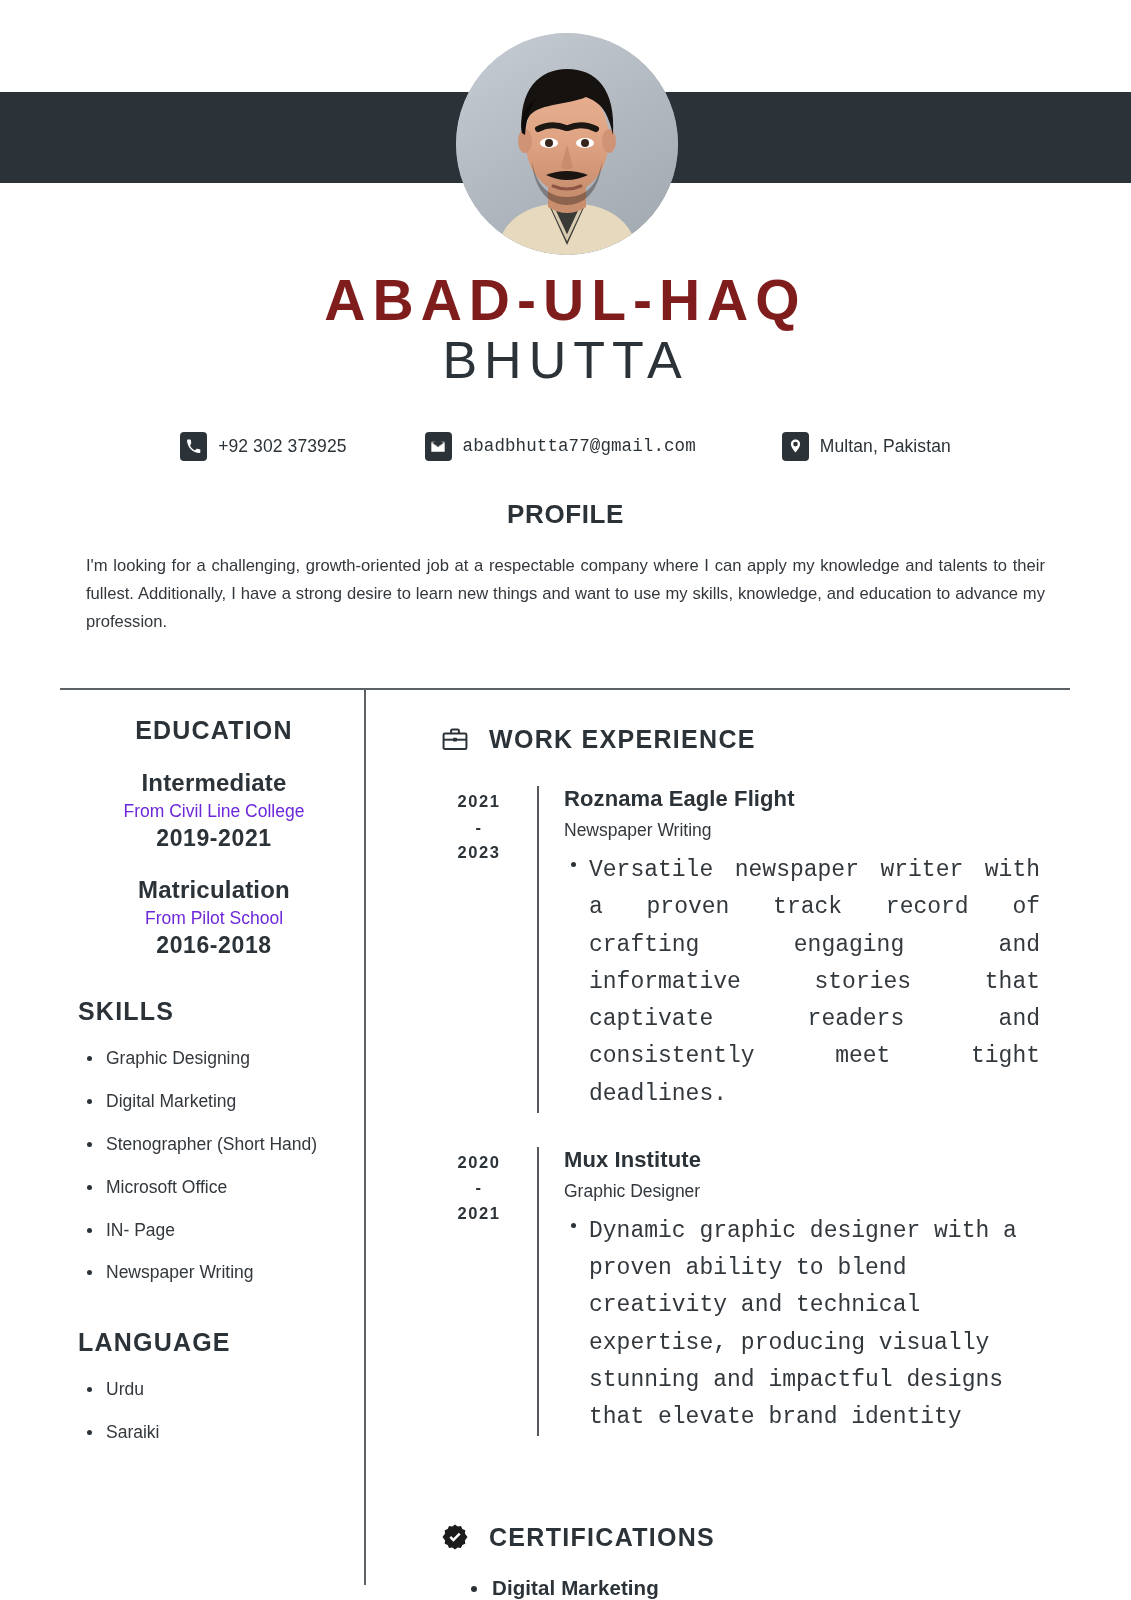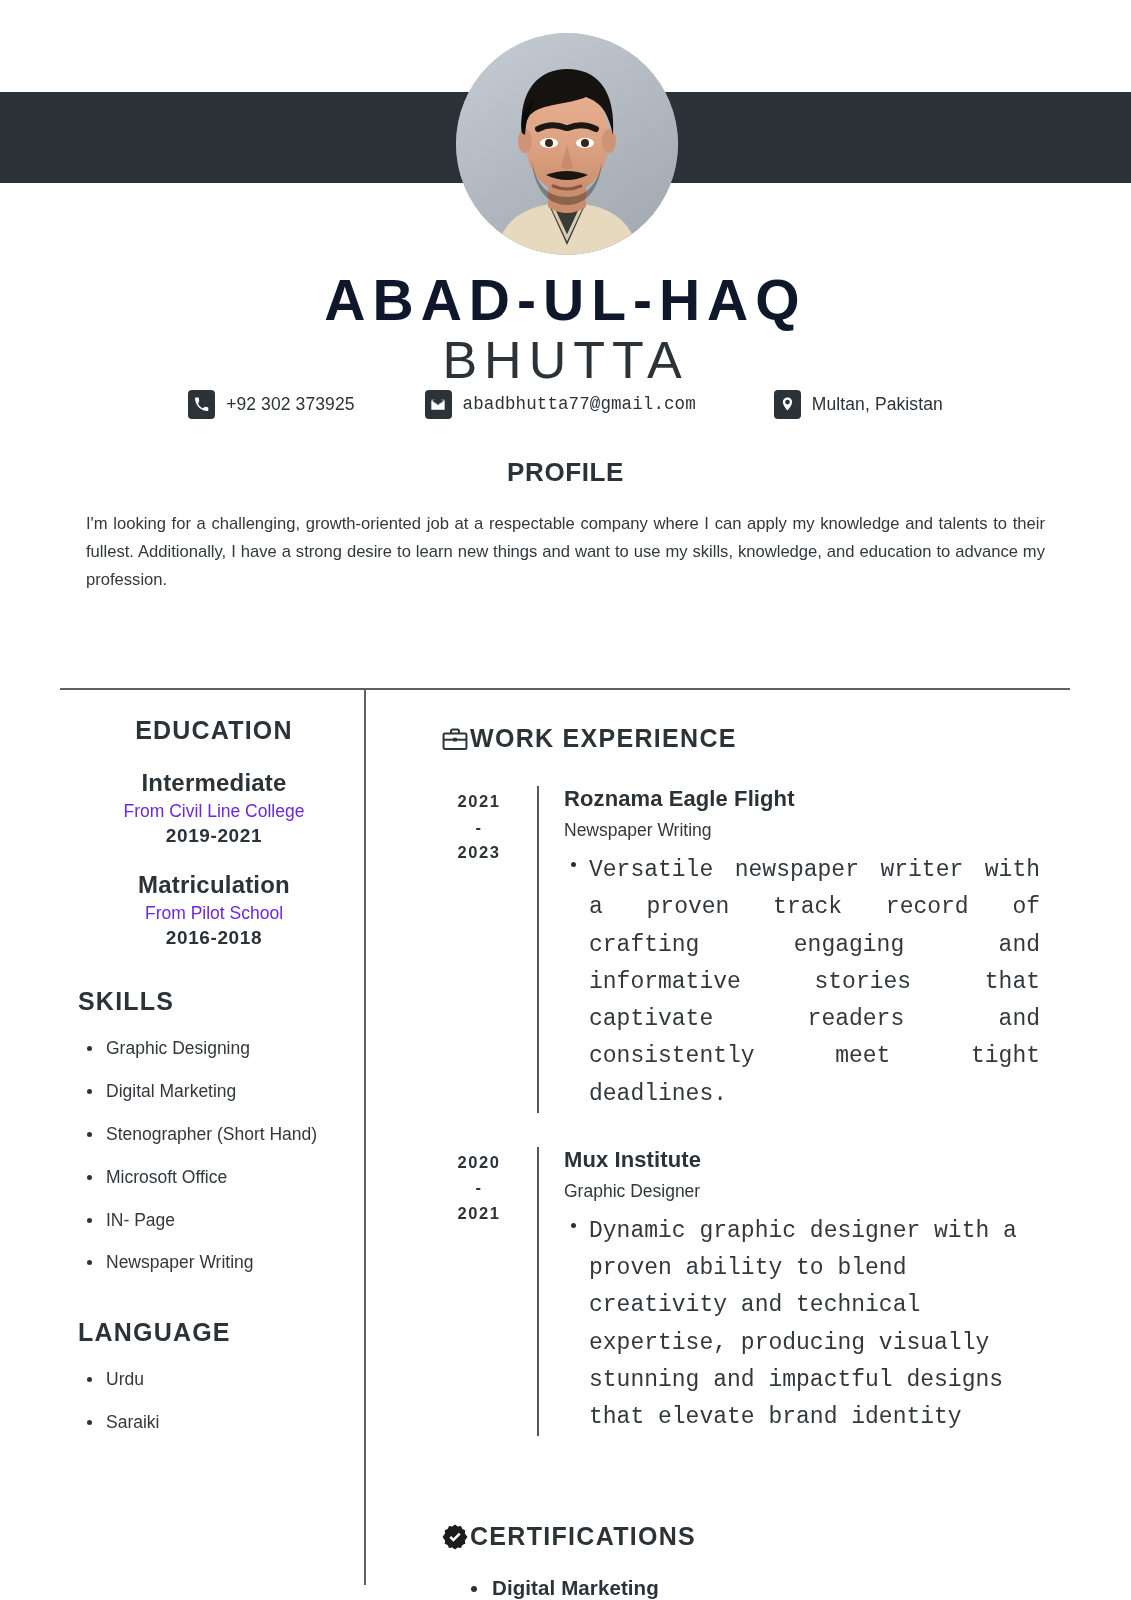--- a/index.html
+++ b/index.html
@@ -46,37 +46,38 @@
   
   .name-block {
     text-align: center;
     margin-top: 8px;
   }
   .name-first {
     font-size: 57px;
     font-weight: 700;
     letter-spacing: 7px;
     line-height: 1.06;
-    color: #0f172a;
+    color: #7f1d1d;
   }
   .name-last {
     font-size: 52px;
     font-weight: 300;
     letter-spacing: 7px;
     line-height: 1.1;
     color: #2c3338;
     margin-top: 2px;
   }
 
   
   .contact-row {
     display: flex;
     justify-content: center;
     align-items: center;
-    gap: 4px;
+    margin-top: 42px;
+    gap: 12px;
   }
   .contact-item {
     display: flex;
     align-items: center;
     gap: 11px;
   }
   .contact-item.ci-0 { margin-right: 66px; }
   .contact-item.ci-1 { margin-right: 74px; font-family: Liberation Mono, monospace; }
   .contact-icon {
     width: 27px;
@@ -169,21 +170,21 @@
     color: #2c3338;
     letter-spacing: 0.2px;
   }
   .edu-school {
     font-size: 17.5px;
     font-weight: 400;
     color: #6d28d9;
     margin-top: 4px;
   }
   .edu-years {
-    font-size: 19px;
+    font-size: 23px;
     font-weight: 700;
     color: #2c3338;
     letter-spacing: 0.6px;
     margin-top: 3px;
   }
 
   ul.plain-list {
     list-style: none;
     margin-top: 22px;
   }
@@ -202,20 +203,22 @@
     top: 8px;
     width: 5px;
     height: 5px;
     border-radius: 50%;
     background: #2c3338;
   }
 
   
   .sec-head-right {
     display: flex;
+    align-items: center;
+    gap: 19px;
   }
   .sec-head-right .head-icon {
     width: 30px;
     height: 30px;
     display: flex;
     align-items: center;
     justify-content: center;
     flex: none;
   }
   .sec-head-right .head-text {

